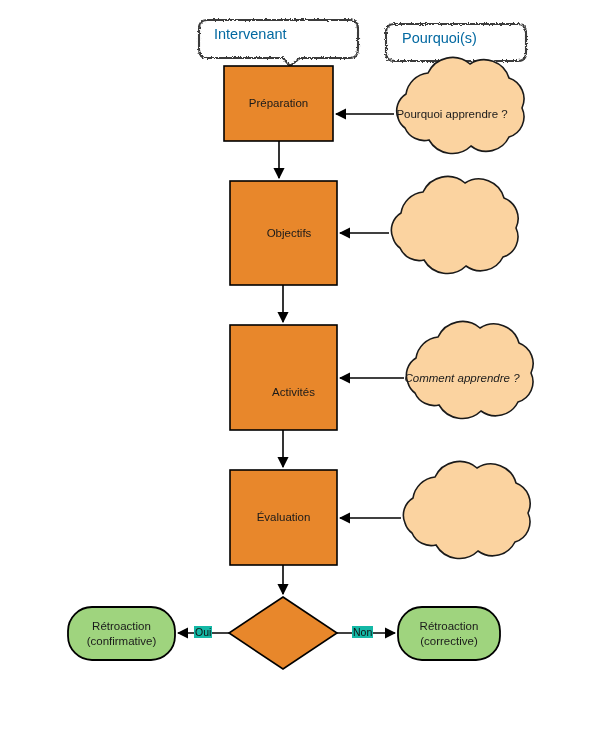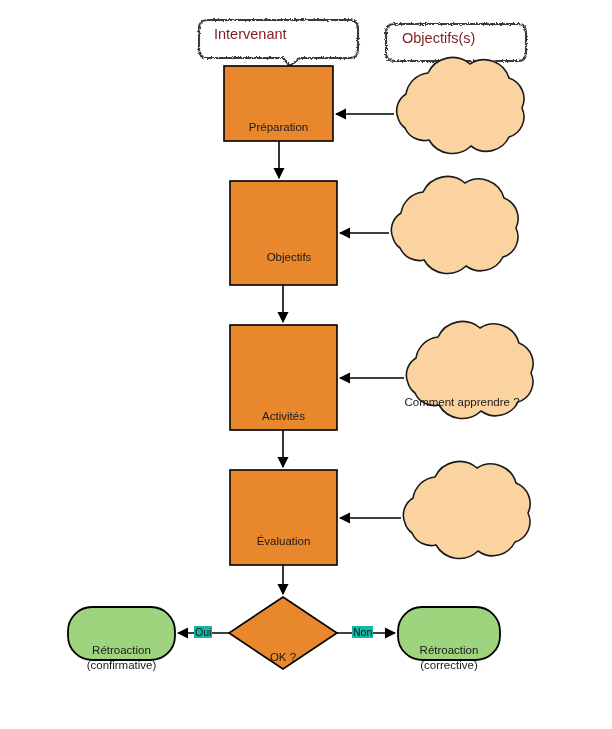--- a/index.html
+++ b/index.html
@@ -28,38 +28,37 @@
   .node-text {
     position: absolute;
     display: flex;
     align-items: center;
     justify-content: center;
     text-align: center;
     color: #1a1a1a;
     font-size: 11.5px;
     line-height: 1.25;
     pointer-events: none;
-    margin-top: 24px;
   }
   .process-text { font-size: 11.5px; }
   .cloud-text   { font-size: 11.5px; }
   .terminal-text{ font-size: 11.5px; }
   .decision-text{ font-size: 11.5px; }
   .edge-label {
     position: absolute;
     font-size: 10.5px;
     color: #111111;
     background: #14b8a6;
     padding: 0 1px;
     white-space: nowrap;
   }
   .bubble-text {
     position: absolute;
     font-size: 14.5px;
-    color: #7f1d1d;
+    color: #0369a1;
     white-space: nowrap;
   }
 </style>
 </head>
 <body>
 
 <div id="canvas">
 
   <svg id="flow-svg" viewBox="0 0 612 729">
     <defs>
@@ -159,30 +158,30 @@
     <line x1="394" y1="114" x2="336" y2="114" stroke="#000000" stroke-width="1.6" marker-end="url(#arrow)"></line>
     <line x1="389" y1="233" x2="340" y2="233" stroke="#000000" stroke-width="1.6" marker-end="url(#arrow)"></line>
     <line x1="404" y1="378" x2="340" y2="378" stroke="#000000" stroke-width="1.6" marker-end="url(#arrow)"></line>
     <line x1="401" y1="518" x2="340" y2="518" stroke="#000000" stroke-width="1.6" marker-end="url(#arrow)"></line>
 
     <line x1="229" y1="633" x2="178" y2="633" stroke="#000000" stroke-width="1.6" marker-end="url(#arrow)"></line>
     <line x1="337" y1="633" x2="395" y2="633" stroke="#000000" stroke-width="1.6" marker-end="url(#arrow)"></line>
   </svg>
 
   <div class="bubble-text" style="left:214px; top:26px;">Intervenant</div>
-  <div class="bubble-text" style="left:402px; top:30px;">Objectifs(s)</div>
+  <div class="bubble-text" style="left:402px; top:30px;">Pourquoi(s)</div>
 
   <div class="node-text process-text" style="left:224px; top:66px; width:109px; height:75px;">Préparation</div>
   <div class="node-text process-text" style="left:230px; top:181px; width:118px; height:104px;">Objectifs</div>
-  <div class="node-text process-text" style="left:230px; top:325px; width:107px; height:135px;">Activités</div>
+  <div class="node-text process-text" style="left:240px; top:325px; width:107px; height:135px;">Activités</div>
   <div class="node-text process-text" style="left:230px; top:470px; width:107px; height:95px;">Évaluation</div>
 
-  <div class="node-text decision-text" style="left:243px; top:613px; width:80px; height:40px;">OK ?</div>
 
-  <div class="node-text cloud-text" style="left:388px; top:364px; width:148px; height:28px;">Comment apprendre ?</div>
+  <div class="node-text cloud-text" style="left:378px; top:100px; width:148px; height:28px;">Pourquoi apprendre ?</div>
+  <div class="node-text cloud-text" style="left:388px; top:364px; width:148px; height:28px;font-style:italic;">Comment apprendre ?</div>
 
   <div class="node-text terminal-text" style="left:68px; top:607px; width:107px; height:53px; flex-direction:column;">
     <span>Rétroaction</span>
     <span>(confirmative)</span>
   </div>
   <div class="node-text terminal-text" style="left:398px; top:607px; width:102px; height:53px; flex-direction:column;">
     <span>Rétroaction</span>
     <span>(corrective)</span>
   </div>
 

